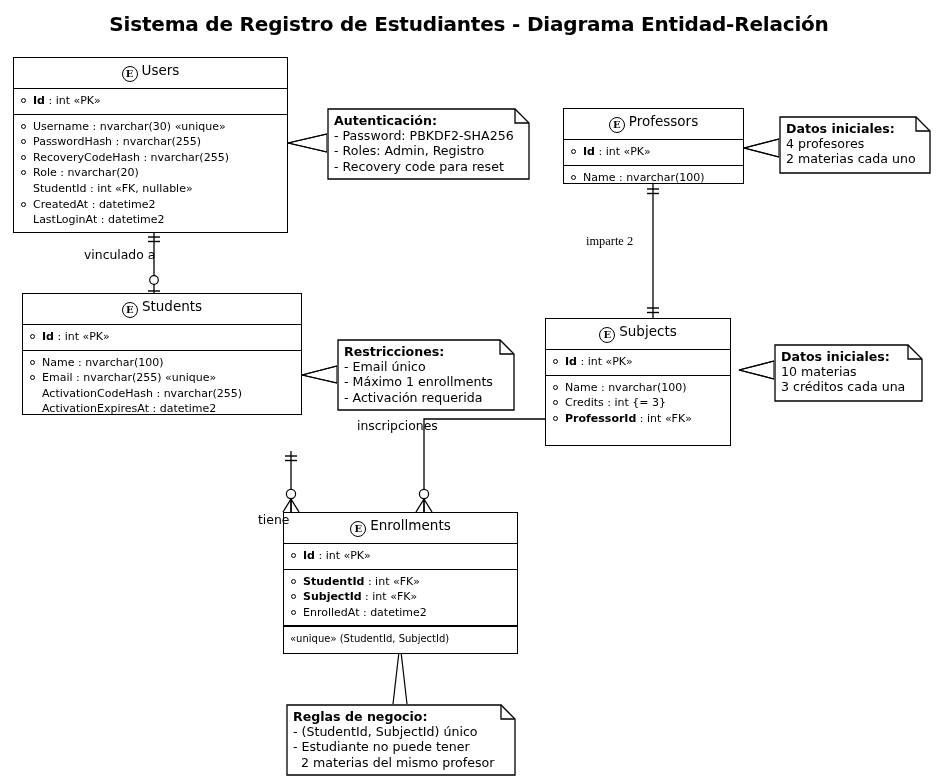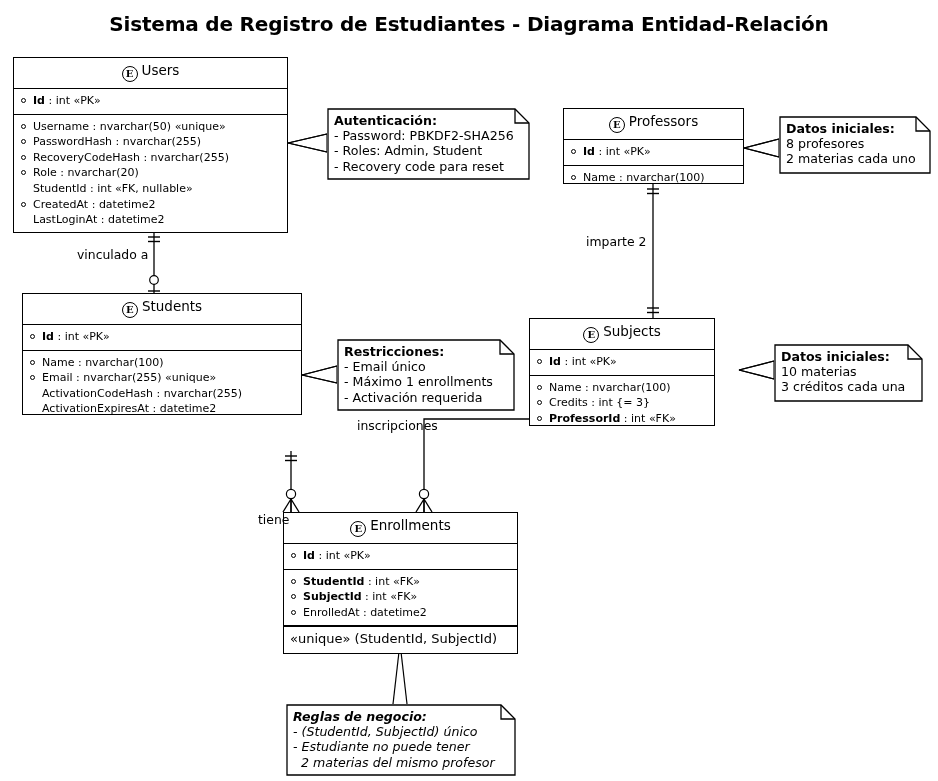--- a/index.html
+++ b/index.html
@@ -36,21 +36,21 @@
     font-size:11px;line-height:15.6px;white-space:nowrap;
     padding-left:13px;position:relative;
   }
   .attr.dot::before{
     content:"";position:absolute;left:1px;top:5px;
     width:5px;height:5px;border:1.1px solid #000;border-radius:50%;
     box-sizing:border-box;
   }
   .attr b{font-weight:bold;}
   .ent-footer{
-    font-size:13px;line-height:15.6px;padding:4px 6px 5px 6px;
+    font-size:10px;line-height:15.6px;padding:4px 6px 5px 6px;
     border-top:1.3px solid #000;white-space:nowrap;
   }
 
   
   .note{
     position:absolute;box-sizing:border-box;background:#fff;
     font-size:12.6px;line-height:15.2px;white-space:nowrap;
   }
   .note .note-body{
     position:relative;width:100%;height:100%;box-sizing:border-box;
@@ -129,21 +129,21 @@
   </svg>
 
   <div class="entity" style="left:13px;top:57px;width:275px;height:176px;">
     <div class="ent-header">
       <span class="ecircle">E</span><span>Users</span>
     </div>
     <div class="ent-section">
       <div class="attr dot"><b>Id</b><span> : int «PK»</span></div>
     </div>
     <div class="ent-section">
-      <div class="attr dot">Username : nvarchar(50) «unique»</div>
+      <div class="attr dot">Username : nvarchar(30) «unique»</div>
       <div class="attr dot">PasswordHash : nvarchar(255)</div>
       <div class="attr dot">RecoveryCodeHash : nvarchar(255)</div>
       <div class="attr dot">Role : nvarchar(20)</div>
       <div class="attr">StudentId : int «FK, nullable»</div>
       <div class="attr dot">CreatedAt : datetime2</div>
       <div class="attr">LastLoginAt : datetime2</div>
     </div>
   </div>
 
   <div class="entity" style="left:22px;top:293px;width:280px;height:122px;">
@@ -168,21 +168,21 @@
       <span class="ecircle">E</span><span>Professors</span>
     </div>
     <div class="ent-section">
       <div class="attr dot"><b>Id</b><span> : int «PK»</span></div>
     </div>
     <div class="ent-section">
       <div class="attr dot">Name : nvarchar(100)</div>
     </div>
   </div>
 
-  <div class="entity" style="left:529px;top:318px;width:186px;height:108px;">
+  <div class="entity" style="left:545px;top:318px;width:186px;height:128px;">
     <div class="ent-header">
       <span class="ecircle">E</span><span>Subjects</span>
     </div>
     <div class="ent-section">
       <div class="attr dot"><b>Id</b><span> : int «PK»</span></div>
     </div>
     <div class="ent-section">
       <div class="attr dot">Name : nvarchar(100)</div>
       <div class="attr dot">Credits : int {= 3}</div>
       <div class="attr dot"><b>ProfessorId</b><span> : int «FK»</span></div>
@@ -205,21 +205,21 @@
   </div>
 
   <div class="note" style="left:327px;top:108px;width:203px;height:72px;">
     <svg class="note-frame" width="203" height="72" viewBox="0 0 203 72">
       <path d="M1,1 H188 L202,15 V71 H1 Z" fill="#fff" stroke="#000" stroke-width="1.3"></path>
       <path d="M188,1 V15 H202" fill="none" stroke="#000" stroke-width="1.3"></path>
     </svg>
     <div class="note-body">
       <span class="note-title nline">Autenticación:</span>
       <span class="nline">- Password: PBKDF2-SHA256</span>
-      <span class="nline">- Roles: Admin, Student</span>
+      <span class="nline">- Roles: Admin, Registro</span>
       <span class="nline">- Recovery code para reset</span>
     </div>
   </div>
 
   <div class="note" style="left:337px;top:339px;width:178px;height:72px;">
     <svg class="note-frame" width="178" height="72" viewBox="0 0 178 72">
       <path d="M1,1 H163 L177,15 V71 H1 Z" fill="#fff" stroke="#000" stroke-width="1.3"></path>
       <path d="M163,1 V15 H177" fill="none" stroke="#000" stroke-width="1.3"></path>
     </svg>
     <div class="note-body">
@@ -230,51 +230,51 @@
     </div>
   </div>
 
   <div class="note" style="left:779px;top:116px;width:152px;height:58px;">
     <svg class="note-frame" width="152" height="58" viewBox="0 0 152 58">
       <path d="M1,1 H137 L151,15 V57 H1 Z" fill="#fff" stroke="#000" stroke-width="1.3"></path>
       <path d="M137,1 V15 H151" fill="none" stroke="#000" stroke-width="1.3"></path>
     </svg>
     <div class="note-body">
       <span class="note-title nline">Datos iniciales:</span>
-      <span class="nline">8 profesores</span>
+      <span class="nline">4 profesores</span>
       <span class="nline">2 materias cada uno</span>
     </div>
   </div>
 
   <div class="note" style="left:774px;top:344px;width:149px;height:58px;">
     <svg class="note-frame" width="149" height="58" viewBox="0 0 149 58">
       <path d="M1,1 H134 L148,15 V57 H1 Z" fill="#fff" stroke="#000" stroke-width="1.3"></path>
       <path d="M134,1 V15 H148" fill="none" stroke="#000" stroke-width="1.3"></path>
     </svg>
     <div class="note-body">
       <span class="note-title nline">Datos iniciales:</span>
       <span class="nline">10 materias</span>
       <span class="nline">3 créditos cada una</span>
     </div>
   </div>
 
-  <div class="note" style="left:286px;top:704px;width:230px;height:72px;font-style:italic;">
+  <div class="note" style="left:286px;top:704px;width:230px;height:72px;">
     <svg class="note-frame" width="230" height="72" viewBox="0 0 230 72">
       <path d="M1,1 H215 L229,15 V71 H1 Z" fill="#fff" stroke="#000" stroke-width="1.3"></path>
       <path d="M215,1 V15 H229" fill="none" stroke="#000" stroke-width="1.3"></path>
     </svg>
     <div class="note-body">
       <span class="note-title nline">Reglas de negocio:</span>
       <span class="nline">- (StudentId, SubjectId) único</span>
       <span class="nline">- Estudiante no puede tener</span>
       <span class="nline" style="white-space:pre;">  2 materias del mismo profesor</span>
     </div>
   </div>
 
-  <div class="elabel" style="left:77px;top:247px;">vinculado a</div>
-
-  <div class="elabel" style="left:586px;top:234px;">imparte 2</div>
+  <div class="elabel" style="left:84px;top:247px;">vinculado a</div>
+
+  <div class="elabel" style="left:586px;top:234px;font-family:Liberation Serif, serif;">imparte 2</div>
 
   <div class="elabel" style="left:258px;top:464px;margin-top:48px;">tiene</div>
 
   <div class="elabel" style="left:357px;top:418px;">inscripciones</div>
 
 </div>
 
 </body></html>

